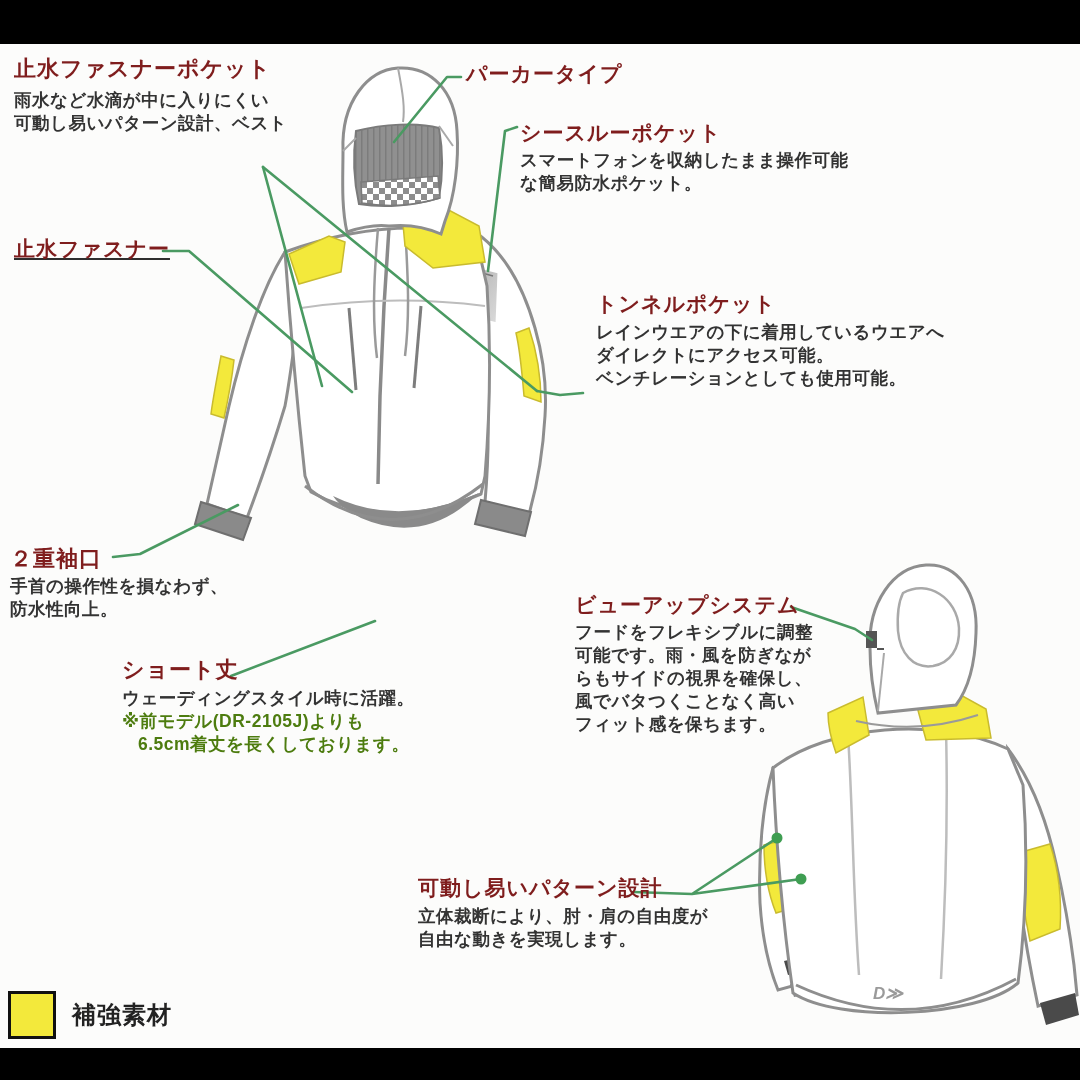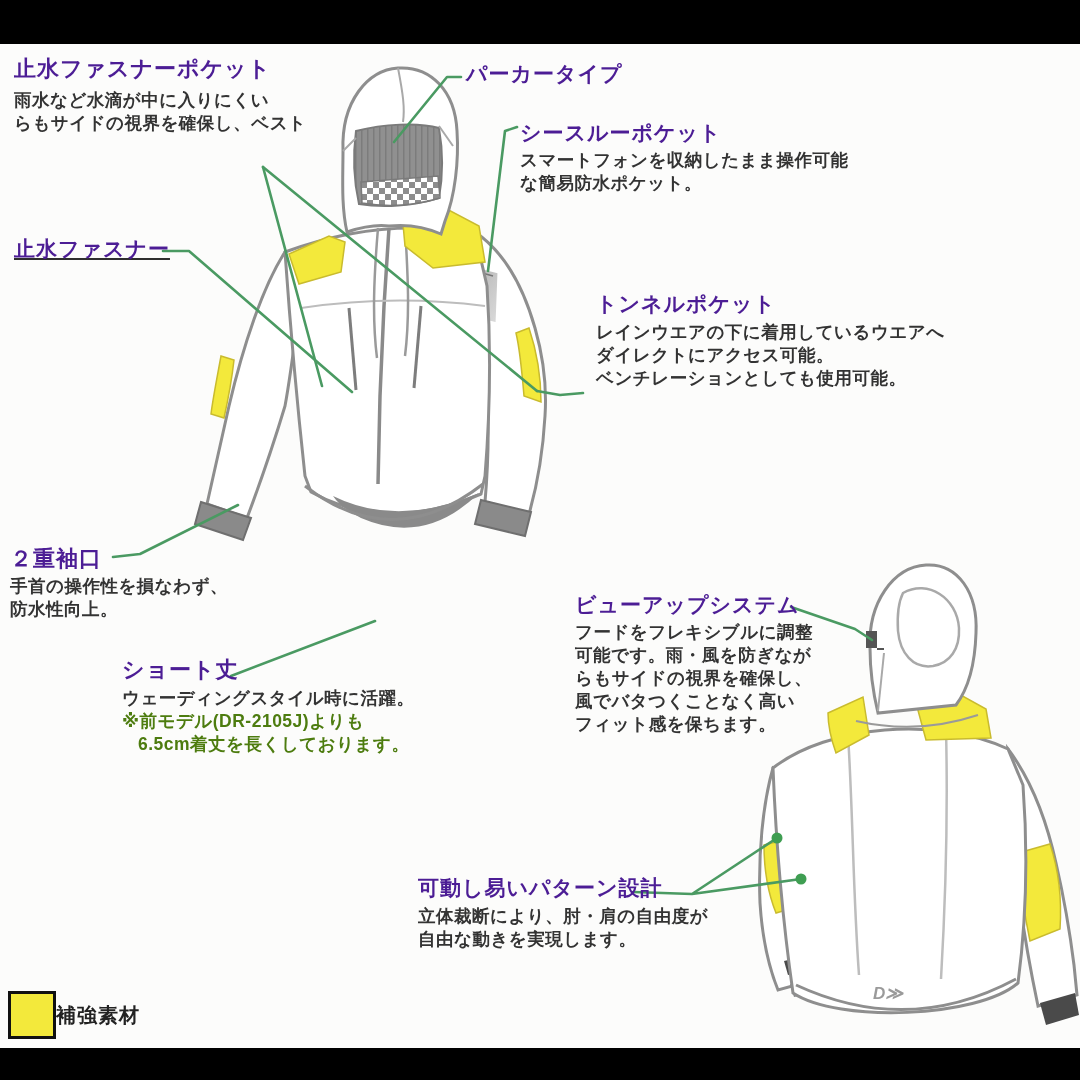--- a/index.html
+++ b/index.html
@@ -7,39 +7,39 @@
     position:relative;width:1080px;height:1080px;overflow:hidden;
     background:#fcfcfb;
     font-family:"Liberation Sans","DejaVu Sans",sans-serif;
   }
   .bar{position:absolute;left:0;width:1080px;background:#000;}
   .bar.top{top:0;height:44px;}
   .bar.bottom{top:1048px;height:32px;}
   .layer{position:absolute;left:0;top:0;}
   .feature{position:absolute;color:#2e2e2e;}
   .feature .title{
-    font-weight:700;font-size:21px;letter-spacing:1px;color:#4c1d95;
+    font-weight:700;font-size:21px;letter-spacing:1px;color:#7f1d1d;
     white-space:nowrap;line-height:1.15;
   }
   .feature .body-line{
     font-weight:700;font-size:17.5px;letter-spacing:0.5px;color:#333;
     white-space:nowrap;line-height:23px;
   }
   .feature .note-line{
     font-weight:700;font-size:17.5px;letter-spacing:0.5px;color:#4d7c0f;
     white-space:nowrap;line-height:23px;
   }
   .feature .note-line.indent{padding-left:16px;}
   #f-pocket .title,#f-cuff .title,#f-short .title{font-size:22px;}
   .legend{position:absolute;left:8px;top:991px;display:flex;align-items:center;}
   .legend .swatch{
     width:42px;height:42px;background:#f3e93b;border:3px solid #111;
   }
   .legend .legend-label{
-    margin-left:0;font-weight:700;font-size:20px;letter-spacing:1px;color:#222;
+    margin-left:16px;font-weight:700;font-size:24px;letter-spacing:1px;color:#222;
   }
   svg{display:block;}
 </style>
 </head>
 <body>
 
 <div class="stage">
 
   <div class="bar top"></div>
   <div class="bar bottom"></div>
@@ -150,21 +150,21 @@
       <path d="M633,892 L692,894 L777,838 M692,894 L801,879"></path>
     </g>
     <circle cx="777" cy="838" r="5.5" fill="#3f9e52"></circle>
     <circle cx="801" cy="879" r="5.5" fill="#3f9e52"></circle>
   </svg>
 
   <div class="feature" id="f-pocket" style="left:14px;top:56px;">
     <div class="title">止水ファスナーポケット</div>
     <div style="height:8px"></div>
     <div class="body-line">雨水など水滴が中に入りにくい</div>
-    <div class="body-line">らもサイドの視界を確保し、ベスト</div>
+    <div class="body-line">可動し易いパターン設計、ベスト</div>
   </div>
 
   <div class="feature" style="left:466px;top:62px;">
     <div class="title">パーカータイプ</div>
   </div>
 
   <div class="feature" style="left:520px;top:121px;">
     <div class="title">シースルーポケット</div>
     <div style="height:4px"></div>
     <div class="body-line">スマートフォンを収納したまま操作可能</div>

